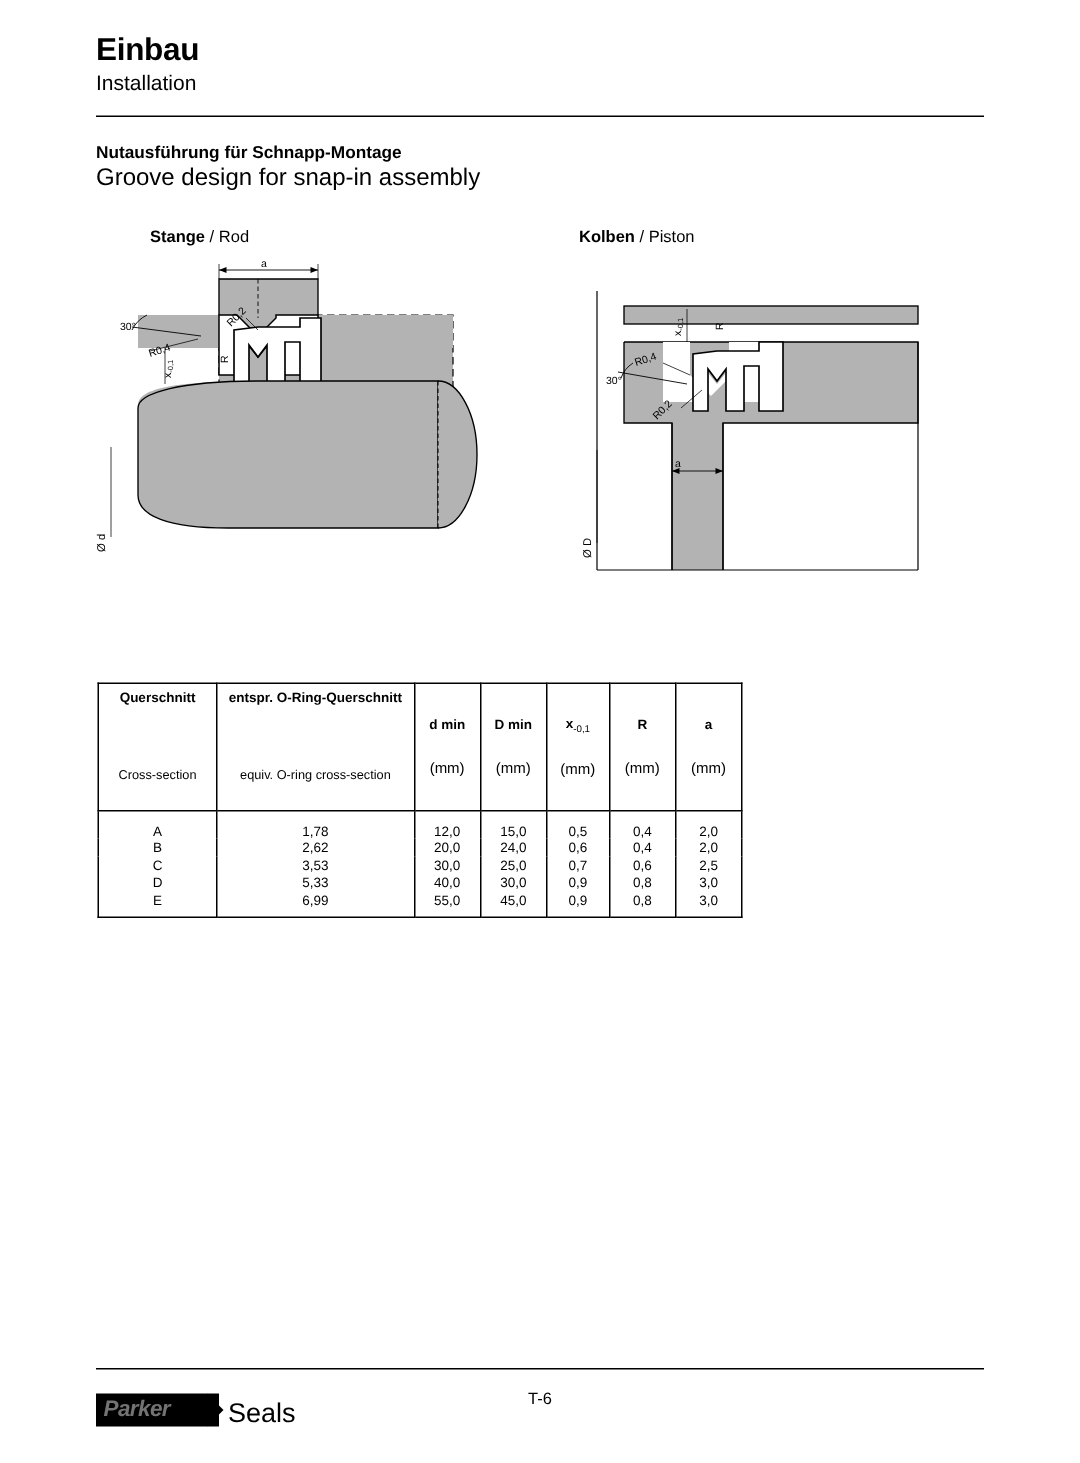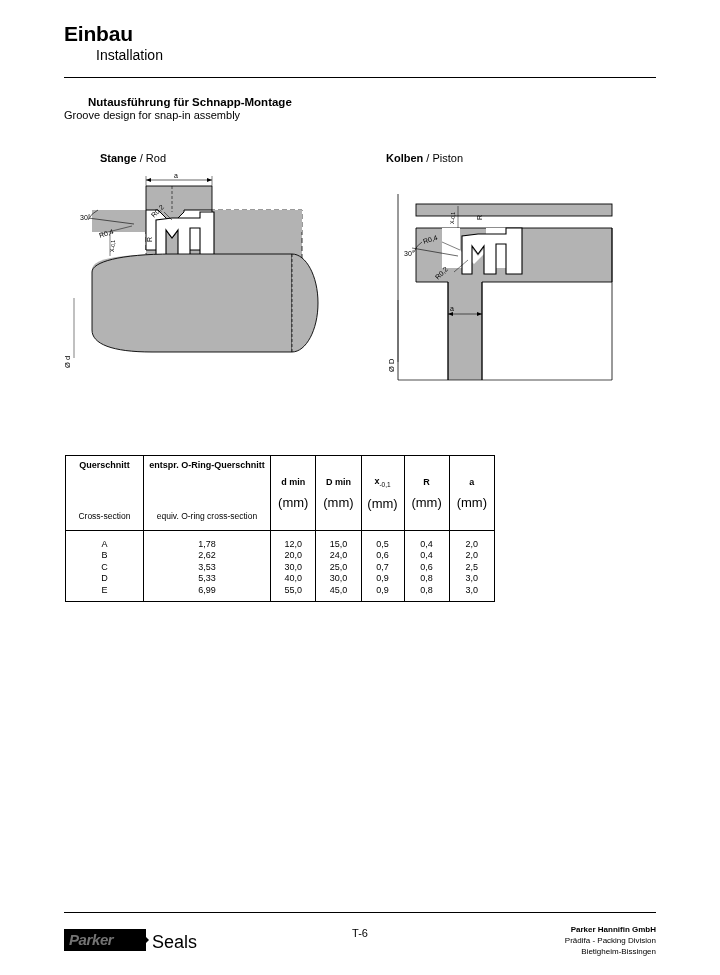--- a/index.html
+++ b/index.html
@@ -32,21 +32,20 @@
     font-size: 21px;
     font-weight: bold;
     letter-spacing: -0.2px;
     line-height: 1.1;
   }
   .title-en {
     font-size: 14px;
     font-weight: normal;
     margin-top: 3px;
     line-height: 1.1;
-    margin-left: 32px;
   }
   .header-rule {
     position: absolute;
     left: 64px;
     top: 77px;
     width: 592px;
     height: 1px;
     background: #000;
   }
 
@@ -54,24 +53,23 @@
   .section-head {
     position: absolute;
     left: 64px;
     top: 95px;
     width: 592px;
   }
   .section-de {
     font-size: 11.5px;
     font-weight: bold;
     line-height: 1.25;
-    margin-left: 24px;
   }
   .section-en {
-    font-size: 11px;
+    font-size: 16px;
     line-height: 1.25;
   }
 
   
   .fig-caption {
     position: absolute;
     font-size: 11px;
     line-height: 1.2;
   }
   .fig-caption .bold { font-weight: bold; }
@@ -111,23 +109,23 @@
   }
   table.specs thead th .sub {
     font-weight: normal;
     font-size: 8.5px;
     display: block;
     line-height: 1.25;
     margin-top: 40px;
   }
   table.specs thead th .unit {
     font-weight: normal;
-    font-size: 13px;
+    font-size: 10px;
     display: block;
-    margin-top: 7px;
+    margin-top: 17px;
     margin-bottom: 2px;
     line-height: 1.2;
   }
   table.specs thead th sub {
     font-size: 6.5px;
     font-weight: normal;
   }
   table.specs tbody td {
     padding: 0;
     height: 11.5px;
@@ -426,19 +424,14 @@
 
   <div class="logo">
     <div class="logo-box"></div>
     <div class="logo-word">Parker</div>
     <div class="logo-chev"></div>
     <div class="logo-seals">Seals</div>
   </div>
 
   <div class="page-num">T-6</div>
 
-  <div class="footer-addr">
-    <div class="bold">Parker Hannifin GmbH</div>
-    <div>Prädifa - Packing Division</div>
-    <div>Bietigheim-Bissingen</div>
-  </div>
 
 </div>
 
 </body></html>

